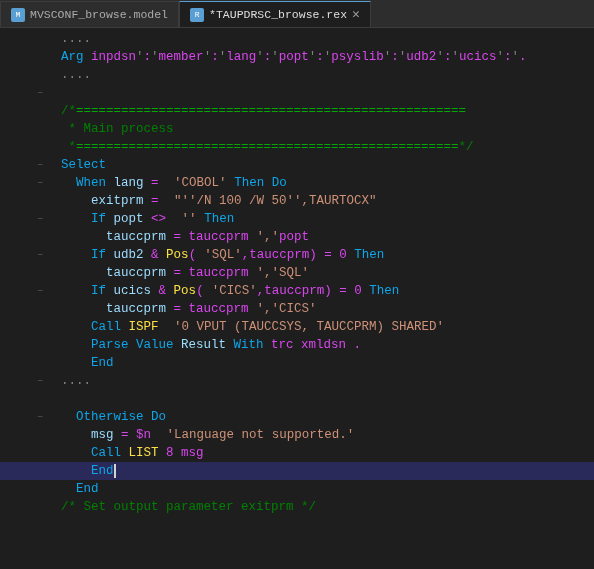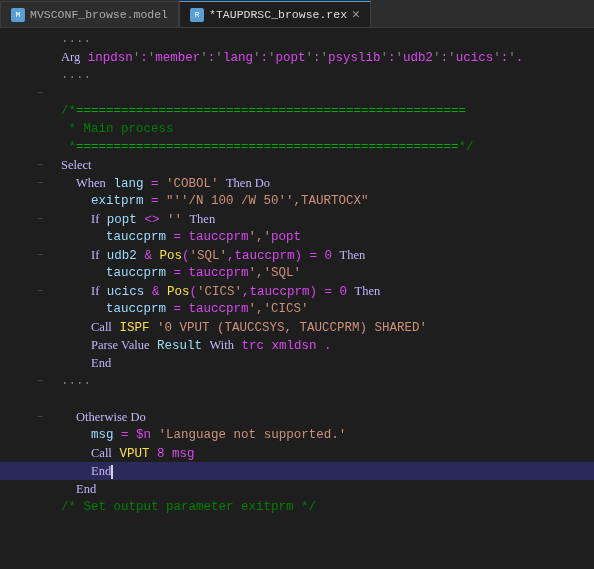--- a/index.html
+++ b/index.html
@@ -112,23 +112,23 @@
       font-size: 10px;
       text-align: center;
     }
     .line-text {
       color: #d4d4d4;
     }
     
     .c-gray { color: #808080; }
     .c-green-comment { color: #008000; }
     .c-green-eq { color: #00aa00; }
-    .c-blue { color: #c4b5fd; font-family: Liberation Serif, serif; }
+    .c-blue { color: #0ea5e9; }
     .c-yellow { color: #fde047; }
-    .c-orange { color: #ce9178; }
+    .c-orange { color: #ce9178; margin-left: 8px; }
     .c-white { color: #d946ef; }
     .c-light-blue { color: #9cdcfe; }
   </style>
 </head>
 <body>
 
 <div class="editor-container">
 
   <div class="tab-bar">
     <div class="tab inactive">
@@ -283,21 +283,21 @@
 
         <div class="code-line">
           <span class="line-num"></span>
           <span class="line-fold"></span>
           <span class="line-text">      <span class="c-light-blue">msg</span> <span class="c-white">=</span> <span class="c-white">$n</span> <span class="c-orange">'Language not supported.'</span></span>
         </div>
 
         <div class="code-line">
           <span class="line-num"></span>
           <span class="line-fold"></span>
-          <span class="line-text">      <span class="c-blue">Call</span> <span class="c-yellow">VPUT</span> <span class="c-white">8 msg</span></span>
+          <span class="line-text">      <span class="c-blue">Call</span> <span class="c-yellow">LIST</span> <span class="c-white">8 msg</span></span>
         </div>
 
         <div class="code-line cursor-line">
           <span class="line-num"></span>
           <span class="line-fold"></span>
           <span class="line-text">      <span class="c-blue">End</span><span style="border-left:2px solid #d4d4d4;"> </span></span>
         </div>
 
         <div class="code-line">
           <span class="line-num"></span>

